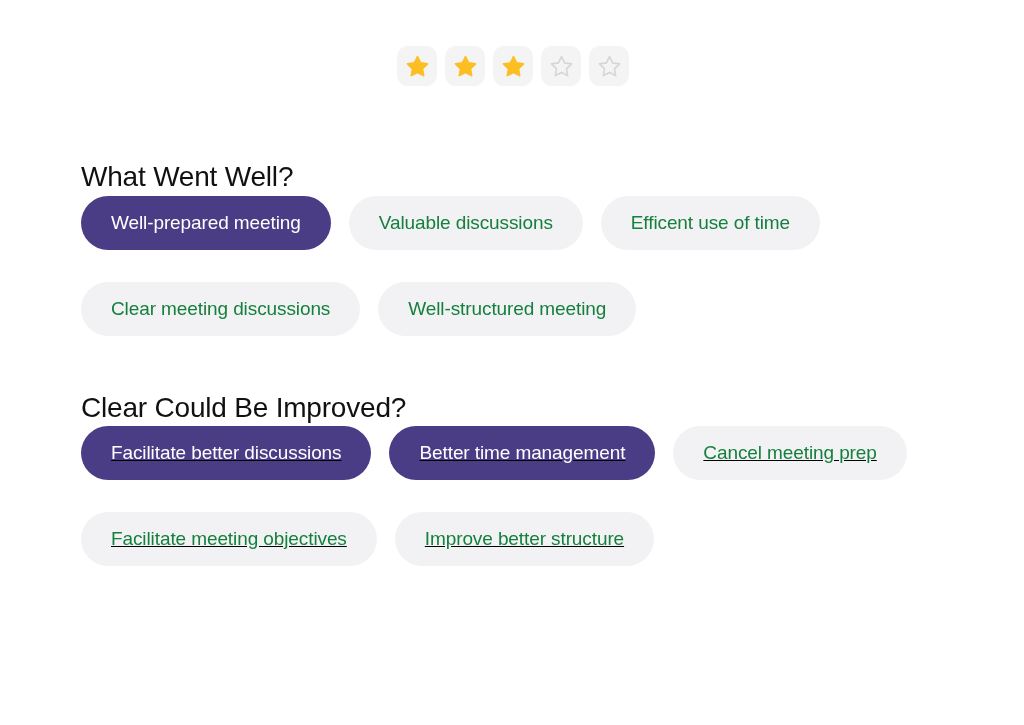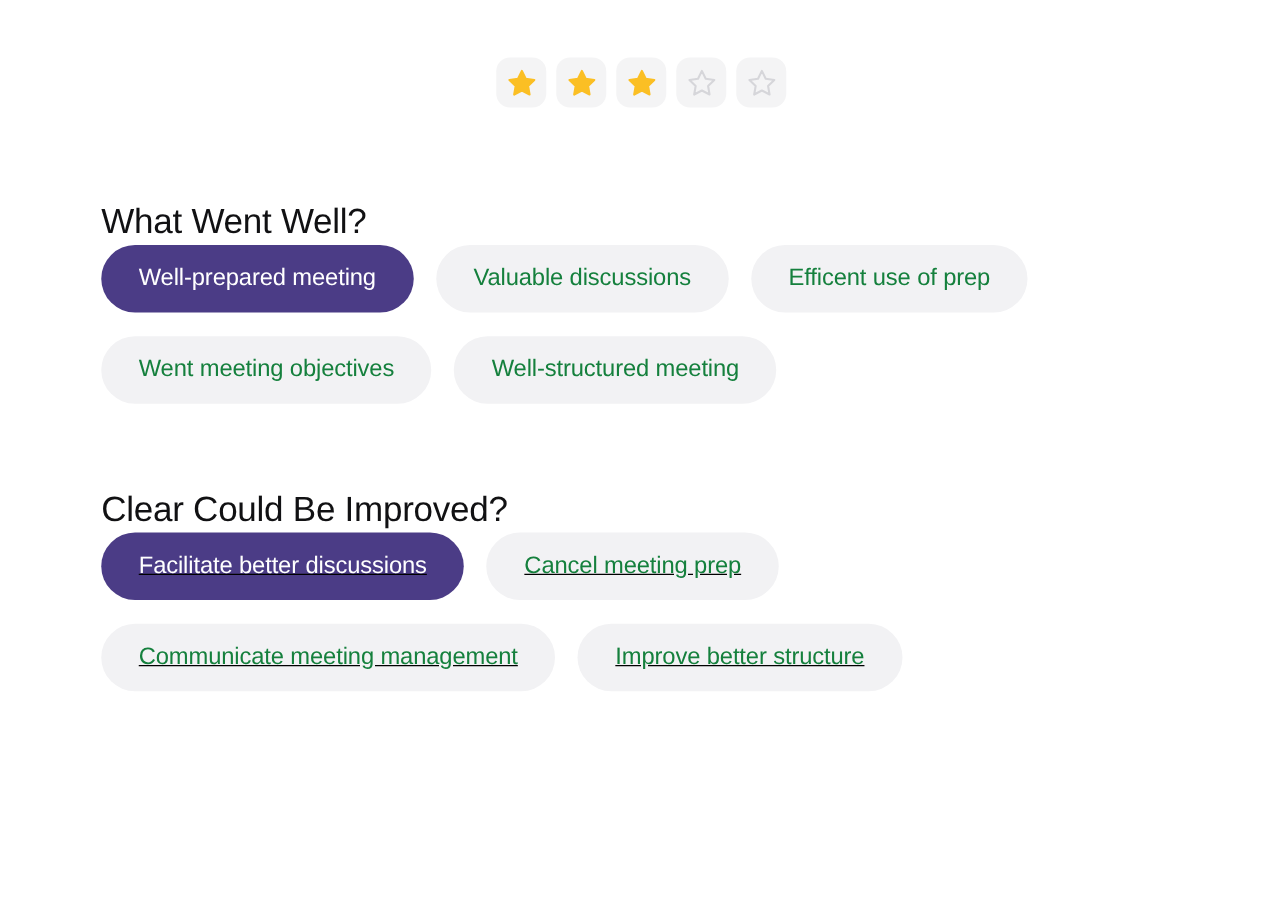--- a/index.html
+++ b/index.html
@@ -59,21 +59,21 @@
   #title-went-well { top: 138px; }
   #title-improved  { top: 369px; }
 
   
   .chip-group {
     position: absolute;
     left: 80px;
     width: 910px;
     display: flex;
     flex-wrap: wrap;
-    gap: 19px 18px;
+    gap: 32px 18px;
   }
   #group-went-well { top: 196px; }
   #group-improved  { top: 426px; text-decoration: underline; }
 
   .chip {
     height: 54px;
     box-sizing: border-box;
     padding: 0 30px;
     border-radius: 27px;
     display: inline-flex;
@@ -154,31 +154,32 @@
           <path d="M12 2.6l2.95 5.98 6.6.96-4.78 4.66 1.13 6.57L12 17.67 6.1 20.77l1.13-6.57L2.45 9.54l6.6-.96z" fill="none" stroke="#d6d6da" stroke-width="1.6" stroke-linejoin="round"></path>
         </svg>
       </div>
     </div>
 
   <h2 class="section-title" id="title-went-well">What Went Well?</h2>
 
   <div class="chip-group" id="group-went-well">
       <button class="chip selected">Well-prepared meeting</button>
       <button class="chip unselected">Valuable discussions</button>
-      <button class="chip unselected">Efficent use of prep</button>
-      <button class="chip unselected">Went meeting objectives</button>
+      <button class="chip unselected">Efficent use of time</button>
+      <button class="chip unselected">Clear meeting discussions</button>
       <button class="chip unselected">Well-structured meeting</button>
     </div>
 
   <h2 class="section-title" id="title-improved">Clear Could Be Improved?</h2>
 
   <div class="chip-group" id="group-improved">
       <button class="chip selected">Facilitate better discussions</button>
+      <button class="chip selected">Better time management</button>
       <button class="chip unselected">Cancel meeting prep</button>
-      <button class="chip unselected">Communicate meeting management</button>
+      <button class="chip unselected">Facilitate meeting objectives</button>
       <button class="chip unselected">Improve better structure</button>
     </div>
 
   <div class="footer">
     <button class="action-btn" id="btn-next">Next</button>
   </div>
 
 </div>
 
 </body></html>

